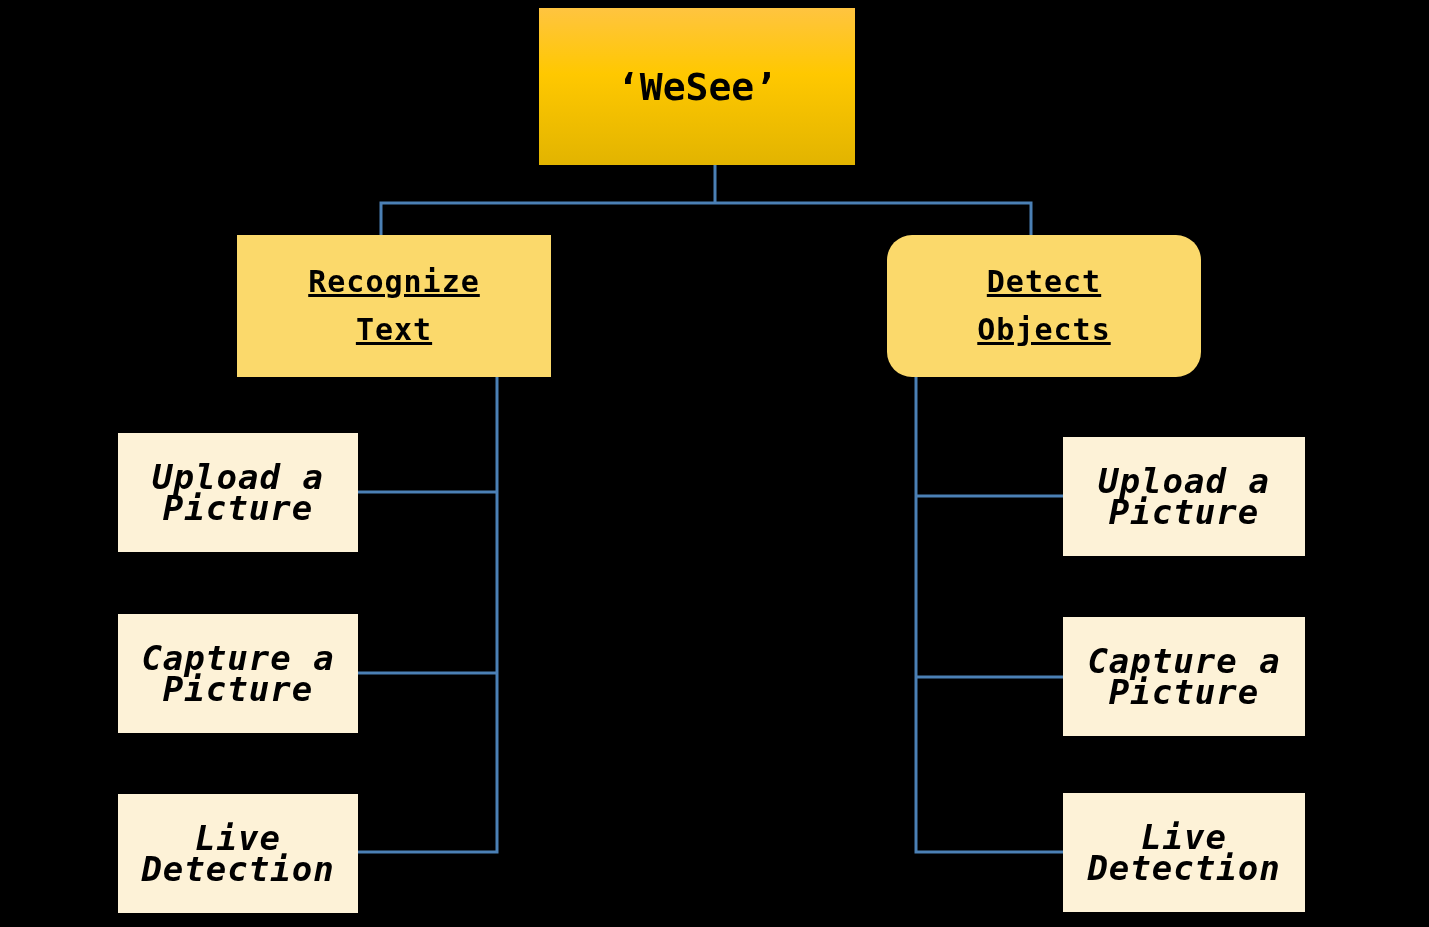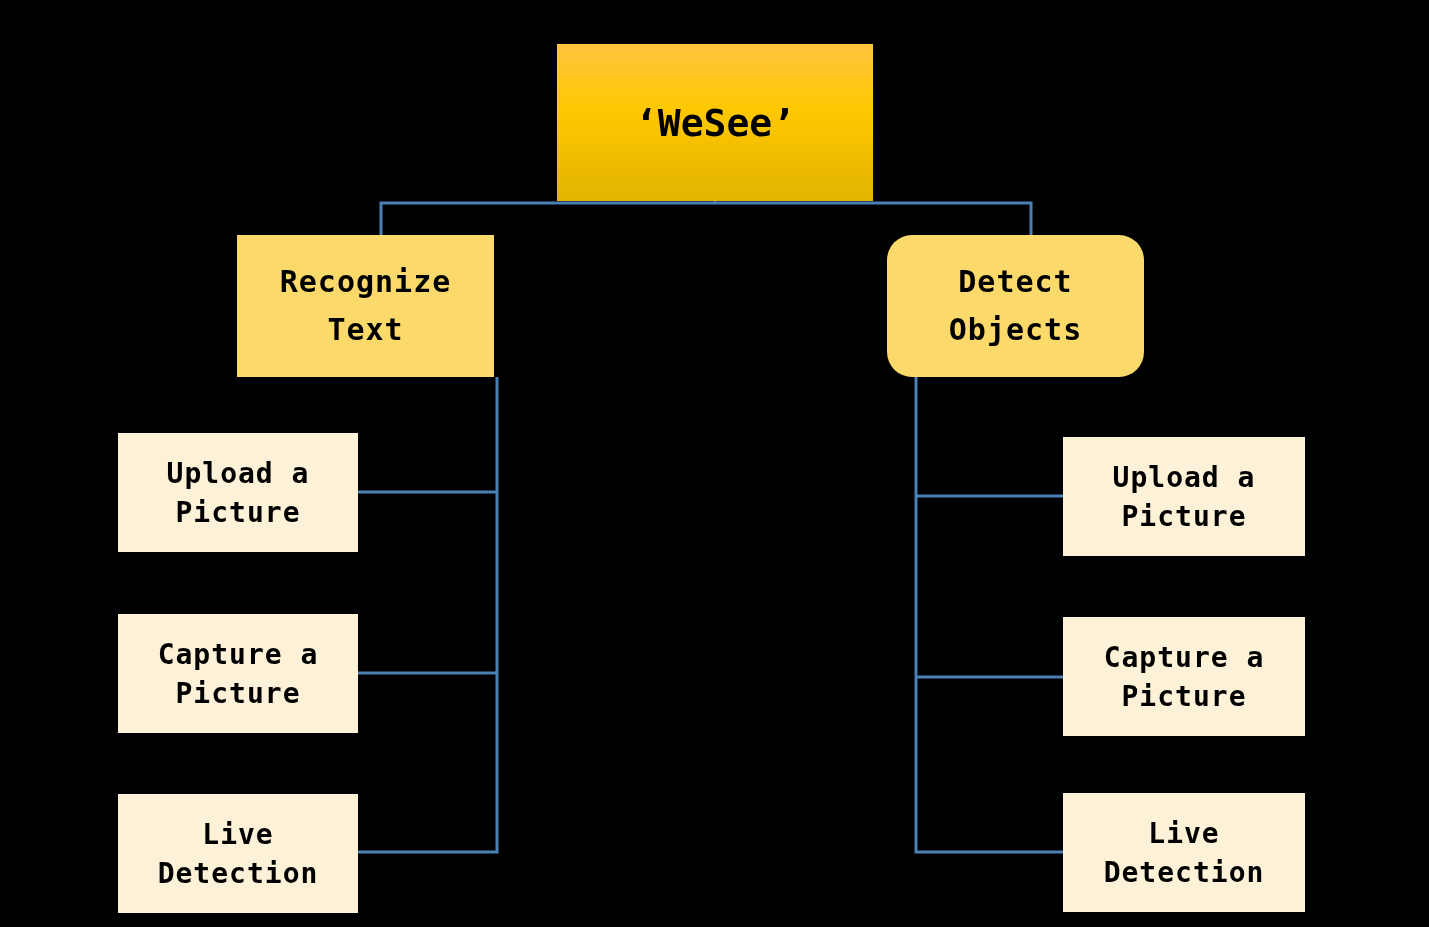--- a/index.html
+++ b/index.html
@@ -36,42 +36,43 @@
     display: flex;
     align-items: center;
     justify-content: center;
     text-align: center;
     color: var(--text);
     font-weight: bold;
     white-space: pre-line;
     box-sizing: border-box;
   }
   .node-root {
-    left: 557px; top: 8px;
+    left: 539px; top: 8px;
     width: 316px; height: 157px;
     background: linear-gradient(180deg, var(--root-fill-top) 0%, var(--root-fill-mid) 42%, var(--root-fill-bottom) 100%);
     font-size: 38px;
     line-height: 50px;
-    margin-top: 36px;
   }
   .node-branch {
-    width: 257px; height: 142px;
+    width: 314px; height: 142px;
     background: var(--branch-fill);
     font-size: 30px;
     line-height: 48px;
     letter-spacing: 1px;
+    text-decoration: underline;
   }
   .node-branch-left  { left: 237px; top: 235px; }
   .node-branch-right { left: 887px; top: 235px; border-radius: 25px; }
   .node-leaf {
     width: 240px; height: 119px;
     background: var(--leaf-fill);
-    font-size: 28px;
-    line-height: 39px;
+    font-size: 34px;
+    line-height: 31px;
     letter-spacing: 1px;
+    font-style: italic;
   }
   .leaf-l1 { left: 118px;  top: 433px; }
   .leaf-l2 { left: 118px;  top: 614px; }
   .leaf-l3 { left: 118px;  top: 794px; }
   .leaf-r1 { left: 1063px; top: 437px; width: 242px; }
   .leaf-r2 { left: 1063px; top: 617px; width: 242px; }
   .leaf-r3 { left: 1063px; top: 793px; width: 242px; }
 </style>
 </head>
 <body>

